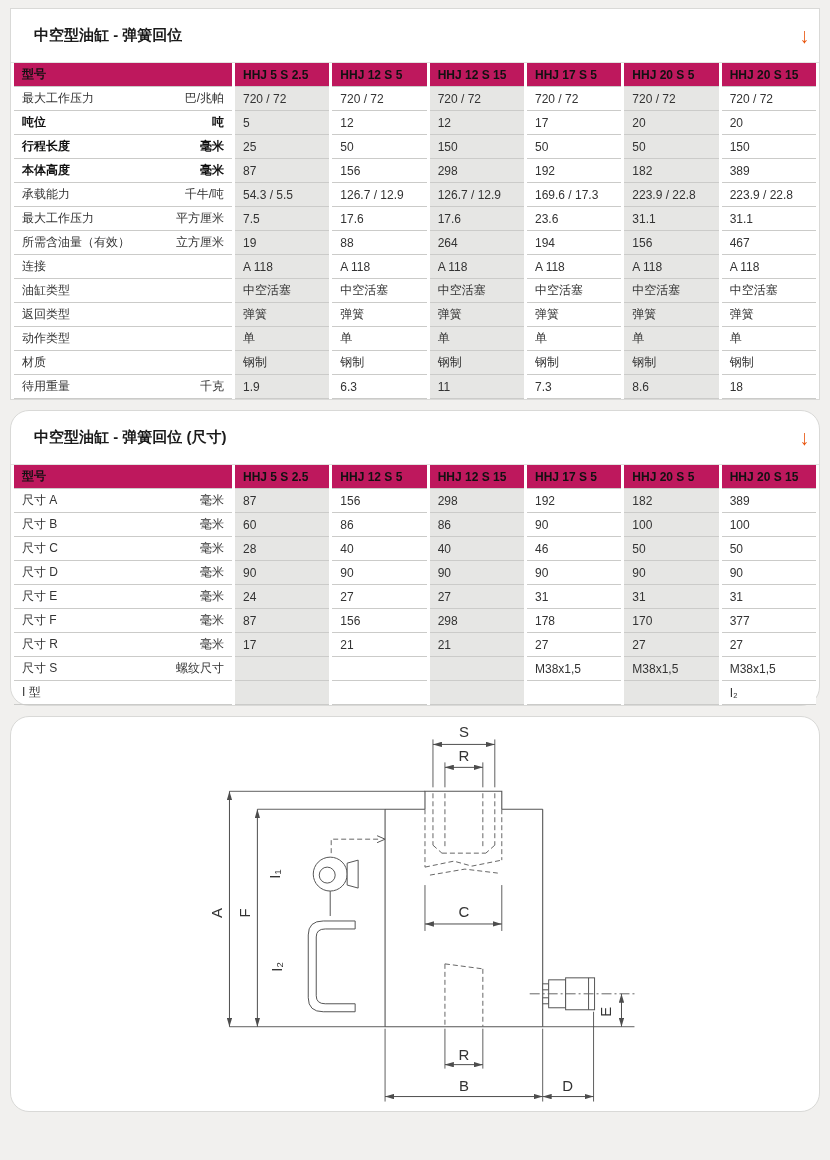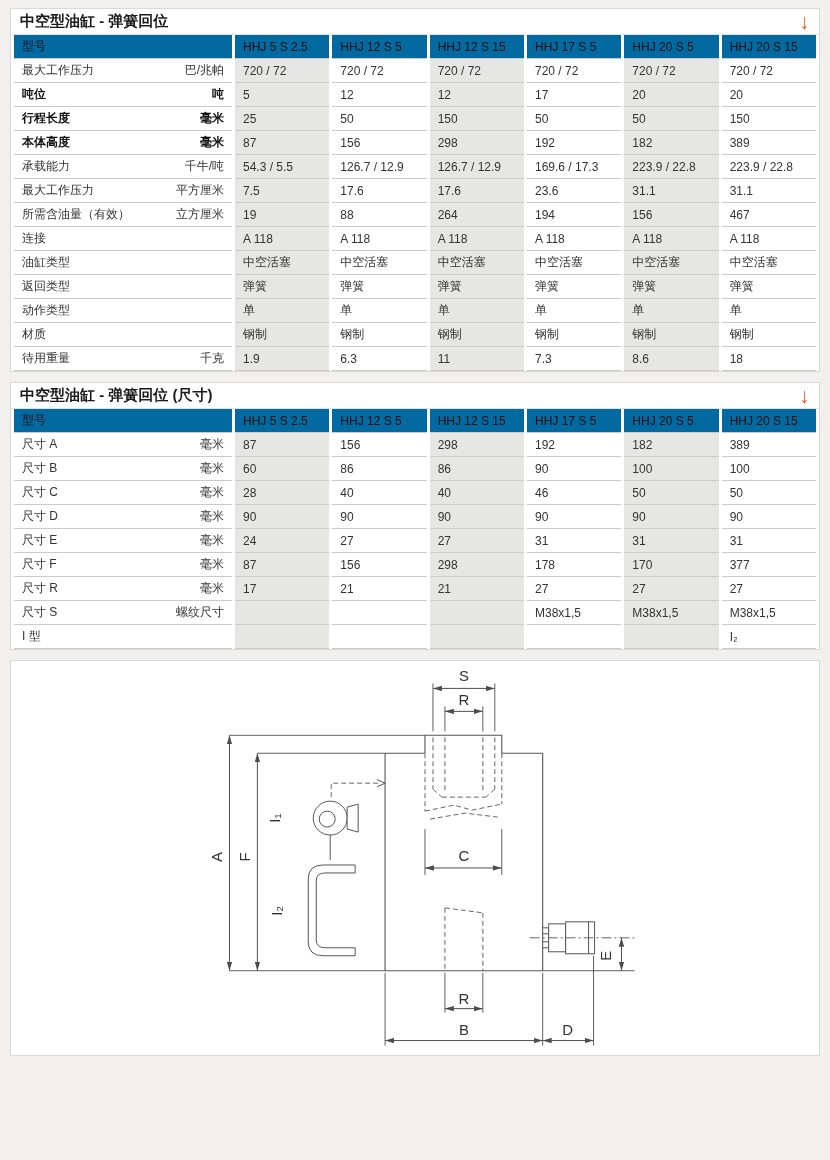--- a/index.html
+++ b/index.html
@@ -1,26 +1,26 @@
 <!DOCTYPE html>
 <html><head>
 <meta charset="utf-8">
 <style>
   html,body{margin:0;padding:0;background:#f1f0ee;font-family:"Liberation Sans",sans-serif;}
   .page{width:810px;margin:0 auto;padding:8px 0 14px 0;}
   .panel{background:#fff;border:1px solid #d9d9d7;}
-  .panel + .panel{margin-top:10px;}
+  .panel + .panel{margin-top:10px;border-radius:19px;}
   .titlebar{display:flex;justify-content:space-between;align-items:center;padding:3px 10px 3px 9px;border-bottom:1px solid #e2e2e0;}
-  .titlebar h2{font-size:15px;margin:0;color:#1a1a1a;font-weight:bold;}
+  .titlebar h2{font-size:15px;margin:14px;color:#1a1a1a;font-weight:bold;}
   .dl-arrow{color:#e8520a;font-size:19px;font-weight:bold;line-height:1;cursor:pointer;transform:scaleY(1.1);}
   table.spec{width:100%;border-collapse:separate;border-spacing:3px 0;table-layout:fixed;}
   table.spec col.lblcol{width:218px;}
   table.spec th,table.spec td{height:21px;font-size:12px;padding:1px 8px;border-bottom:1px solid #cbcbc9;
     text-align:left;vertical-align:middle;color:#333;font-weight:normal;white-space:nowrap;overflow:hidden;}
-  table.spec thead th{font-weight:normal;color:#111;background:#0369a1;}
+  table.spec thead th{font-weight:bold;color:#111;background:#be185d;}
   td.lbl{color:#2b2b2b;}
   td.lbl .unit{float:right;}
   td.lbl.b{font-weight:bold;color:#111;}
   td.g{background:#e6e6e4;}
   td.w{background:#fff;}
   .diagram{margin-top:128px;height:394px;}
   .diagram svg{display:block;width:100%;height:100%;}
   svg text{font-family:"Liberation Sans",sans-serif;font-size:15px;fill:#333;}
 </style>
 </head>

